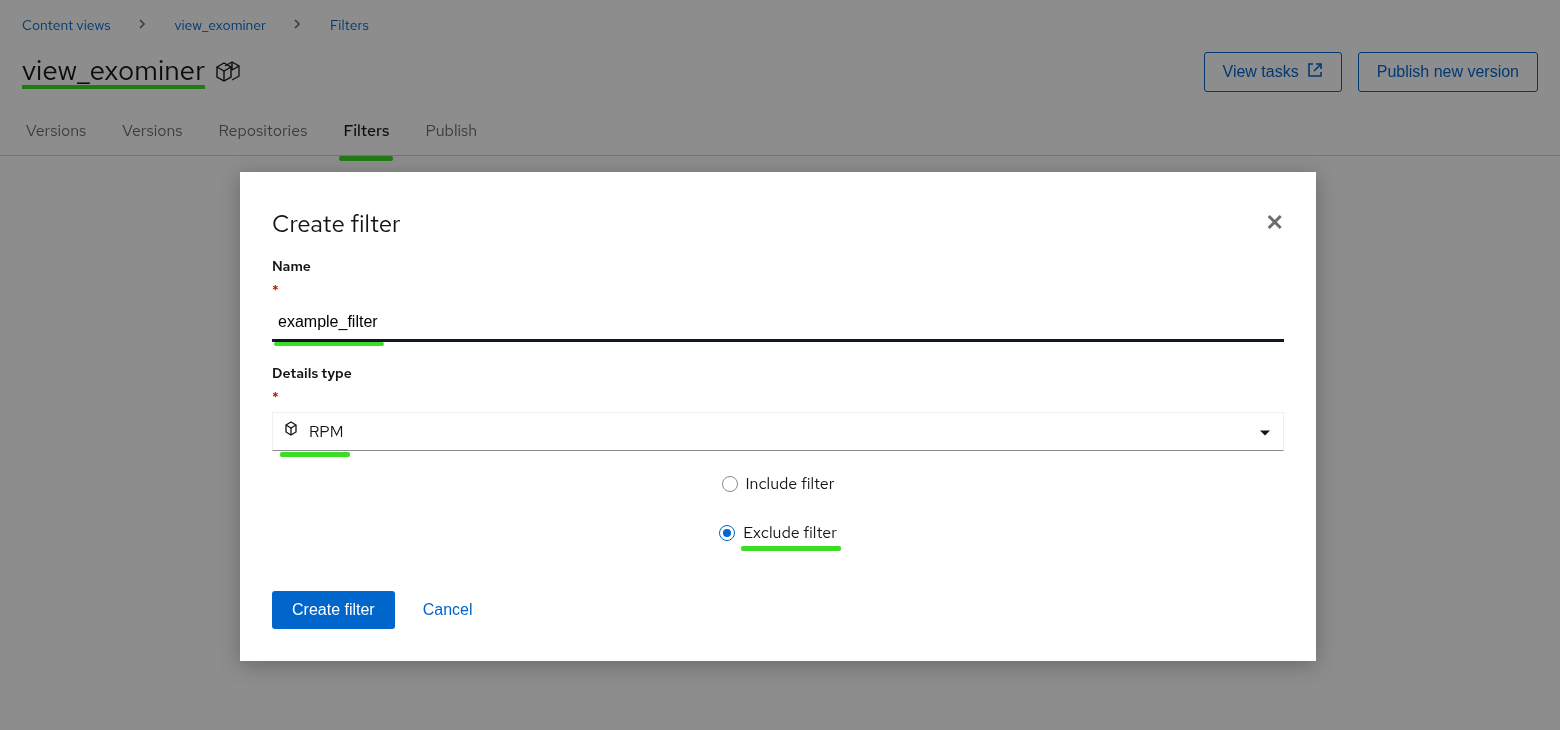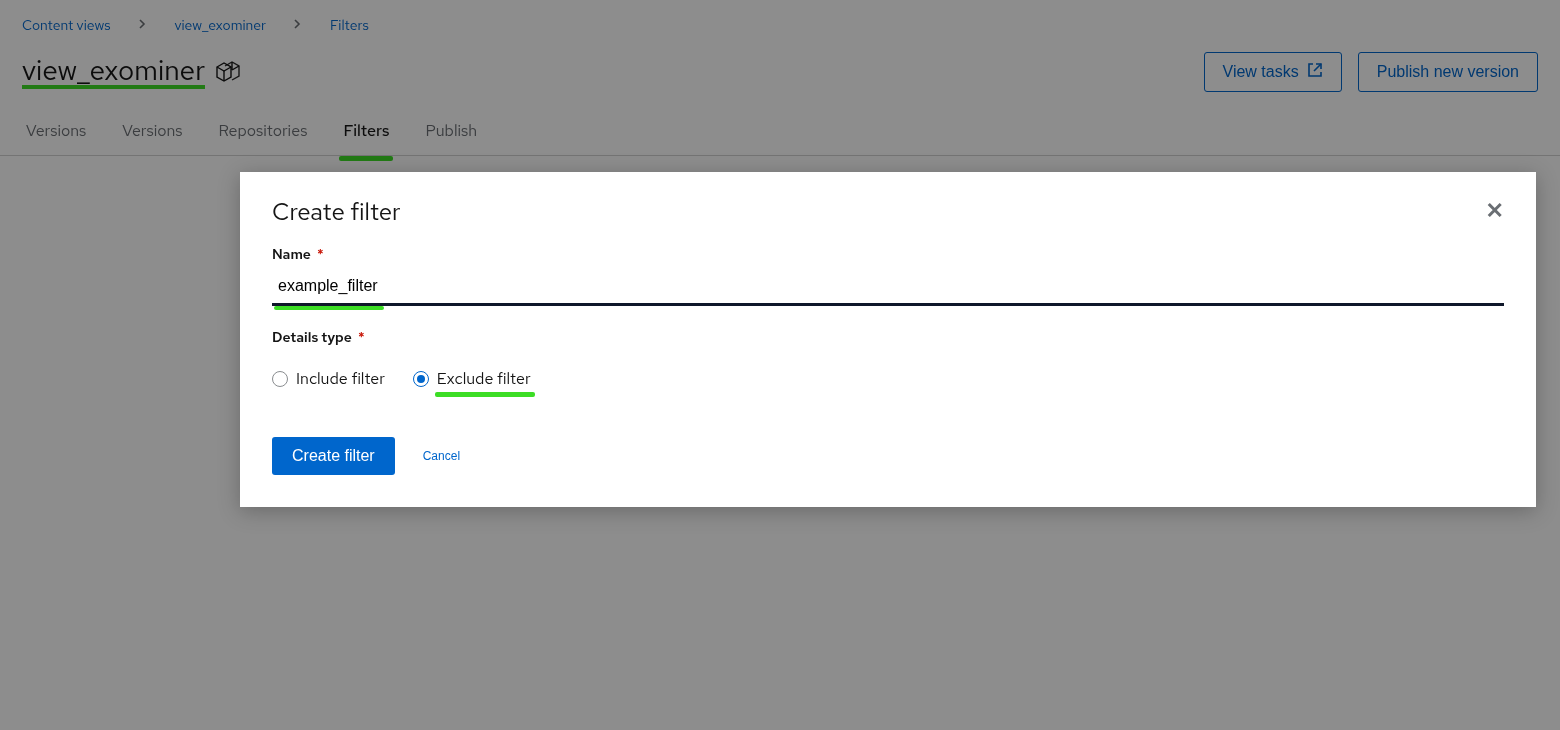--- a/index.html
+++ b/index.html
@@ -99,40 +99,40 @@
     }
     .tab.active::after {
       content:"";
       position:absolute; left:0; right:0; bottom:-6px;
       height: 5px; background:#3cdd25; border-radius:2px;
     }
     
     .modal {
       position: absolute;
       left: 240px; top: 172px;
-      width: 1296px;
+      width: 1076px;
       background: #fff;
-      padding: 24px 32px 32px;
+      padding: 36px 32px 32px;
       box-shadow: 0 4px 20px rgba(0,0,0,0.25);
       z-index: 10;
     }
     .modal-header {
       display: flex; justify-content: space-between; align-items: flex-start;
     }
     .modal-title {
       font-size: 24px; font-weight: 400; color: #151515;
       margin-bottom: 18px;
     }
     .close-btn {
       font-size: 22px; color: #6a6e73; cursor:pointer; font-weight:700;
     }
     .form-group { margin-bottom: 22px; }
     .form-label {
       font-size: 14px; font-weight: 600; color:#151515;
-      display: flex; gap:6px; margin-bottom: 6px;
+      display: flex; gap:6px; margin-bottom: 6px; flex-direction: column;
     }
     .req { color:#c9190b; }
     .text-input {
       width: 100%;
       border: none;
       border-bottom: 3px solid #0f172a;
       padding: 8px 6px;
       font-size: 16px;
       outline: none;
     }
@@ -157,20 +157,21 @@
       position:absolute; right:12px; top:50%; transform:translateY(-50%);
       color:#151515;
     }
     .select-green-wrap{ position:relative; }
     .select-green-wrap::after{
       content:""; position:absolute; left:8px; bottom:-6px; width:70px; height:5px; background:#3cdd25; border-radius:2px;
     }
     .radio-row {
       display:flex; gap:28px; align-items:center; margin-bottom: 22px;
       font-size:16px;
+      flex-direction:column;
     }
     .radio-item { display:flex; align-items:center; gap:8px; cursor:pointer; position:relative;}
     .radio-circle {
       width:16px; height:16px; border-radius:50%; border:1px solid #8a8d90;
       display:inline-flex; align-items:center; justify-content:center;
     }
     .radio-circle.checked { border-color:#06c; }
     .radio-circle.checked::after{
       content:""; width:8px; height:8px; border-radius:50%; background:#06c;
     }
@@ -183,21 +184,21 @@
       font-family: inherit;
     }
     .modal-actions {
       margin-top: 48px; display:flex; gap:28px; align-items:center;
     }
     .btn-primary {
       background:#06c; color:#fff; border:none; padding:10px 20px;
       font-size:16px; border-radius:3px; cursor:pointer;
     }
     .btn-link {
-      background:none; border:none; color:#06c; font-size:12px; cursor:pointer;
+      background:none; border:none; color:#06c; font-size:16px; cursor:pointer;
     }
   </style>
 </head>
 <body>
 
 <div class="backdrop">
 
   <div class="breadcrumbs">
     <span class="crumb">Content views</span>
     <span class="sep">
@@ -273,20 +274,41 @@
     <div class="input-green-wrap">
       <input class="text-input underlined-green" type="text" value="example_filter" style="">
     </div>
   </div>
 
   <div class="form-group">
     <label class="form-label">
       <span>Details type</span>
       <span class="req">*</span>
     </label>
+    <div class="select-green-wrap">
+      <div class="select-wrap">
+        <div class="select-display">
+          <span>
+            <svg width="18" height="16" viewBox="0 0 18 16">
+                <g fill="#151515">
+                  <path d="M3 4 L8 1 L13 4 L13 11 L8 14 L3 11 Z" fill="none" stroke="#151515" stroke-width="1.3"></path>
+                  <path d="M3 4 L8 7 L13 4" fill="none" stroke="#151515" stroke-width="1.3"></path>
+                  <path d="M8 7 L8 14" fill="none" stroke="#151515" stroke-width="1.3"></path>
+                </g>
+              </svg>
+          </span>
+          <span>RPM</span>
+        </div>
+        <span class="caret">
+          <svg width="12" height="8" viewBox="0 0 12 8">
+              <path d="M1 1 L6 6 L11 1 Z" fill="#151515"></path>
+            </svg>
+        </span>
+      </div>
+    </div>
   </div>
 
   <div class="radio-row">
     <label class="radio-item">
       <span class="radio-circle"></span>
       <span>Include filter</span>
     </label>
     <label class="radio-item exclude">
       <span class="radio-circle checked"></span>
       <span>Exclude filter</span>

